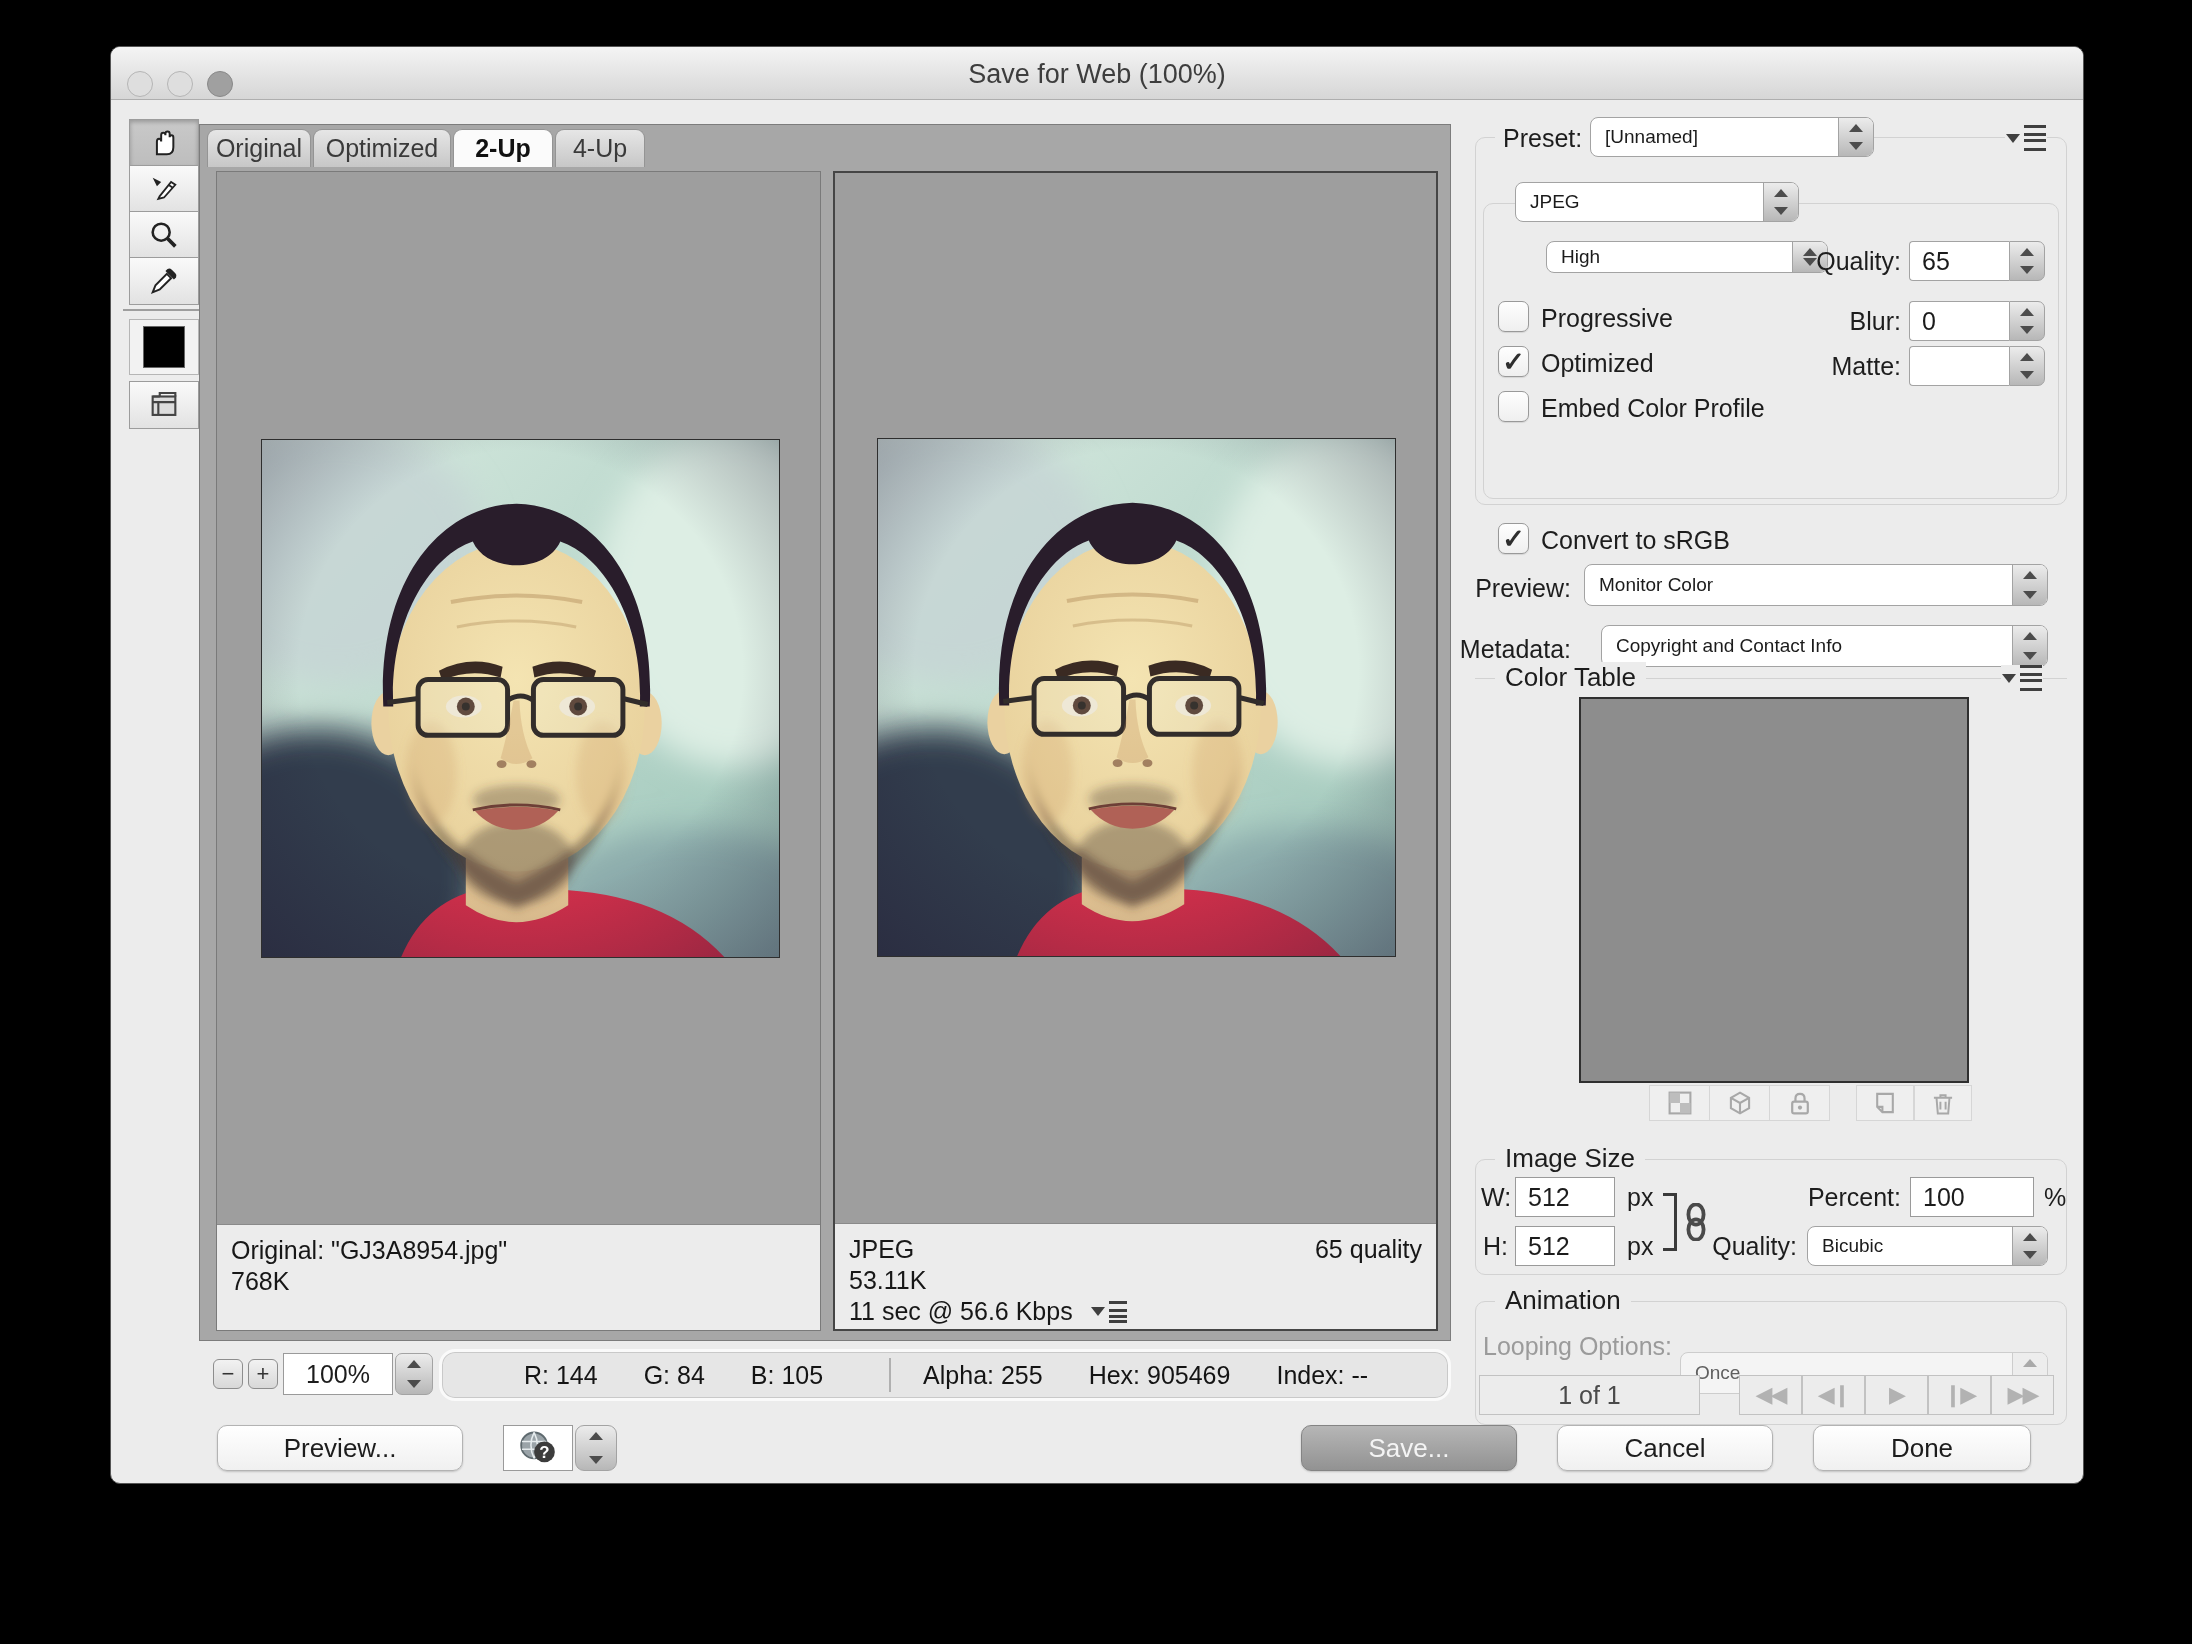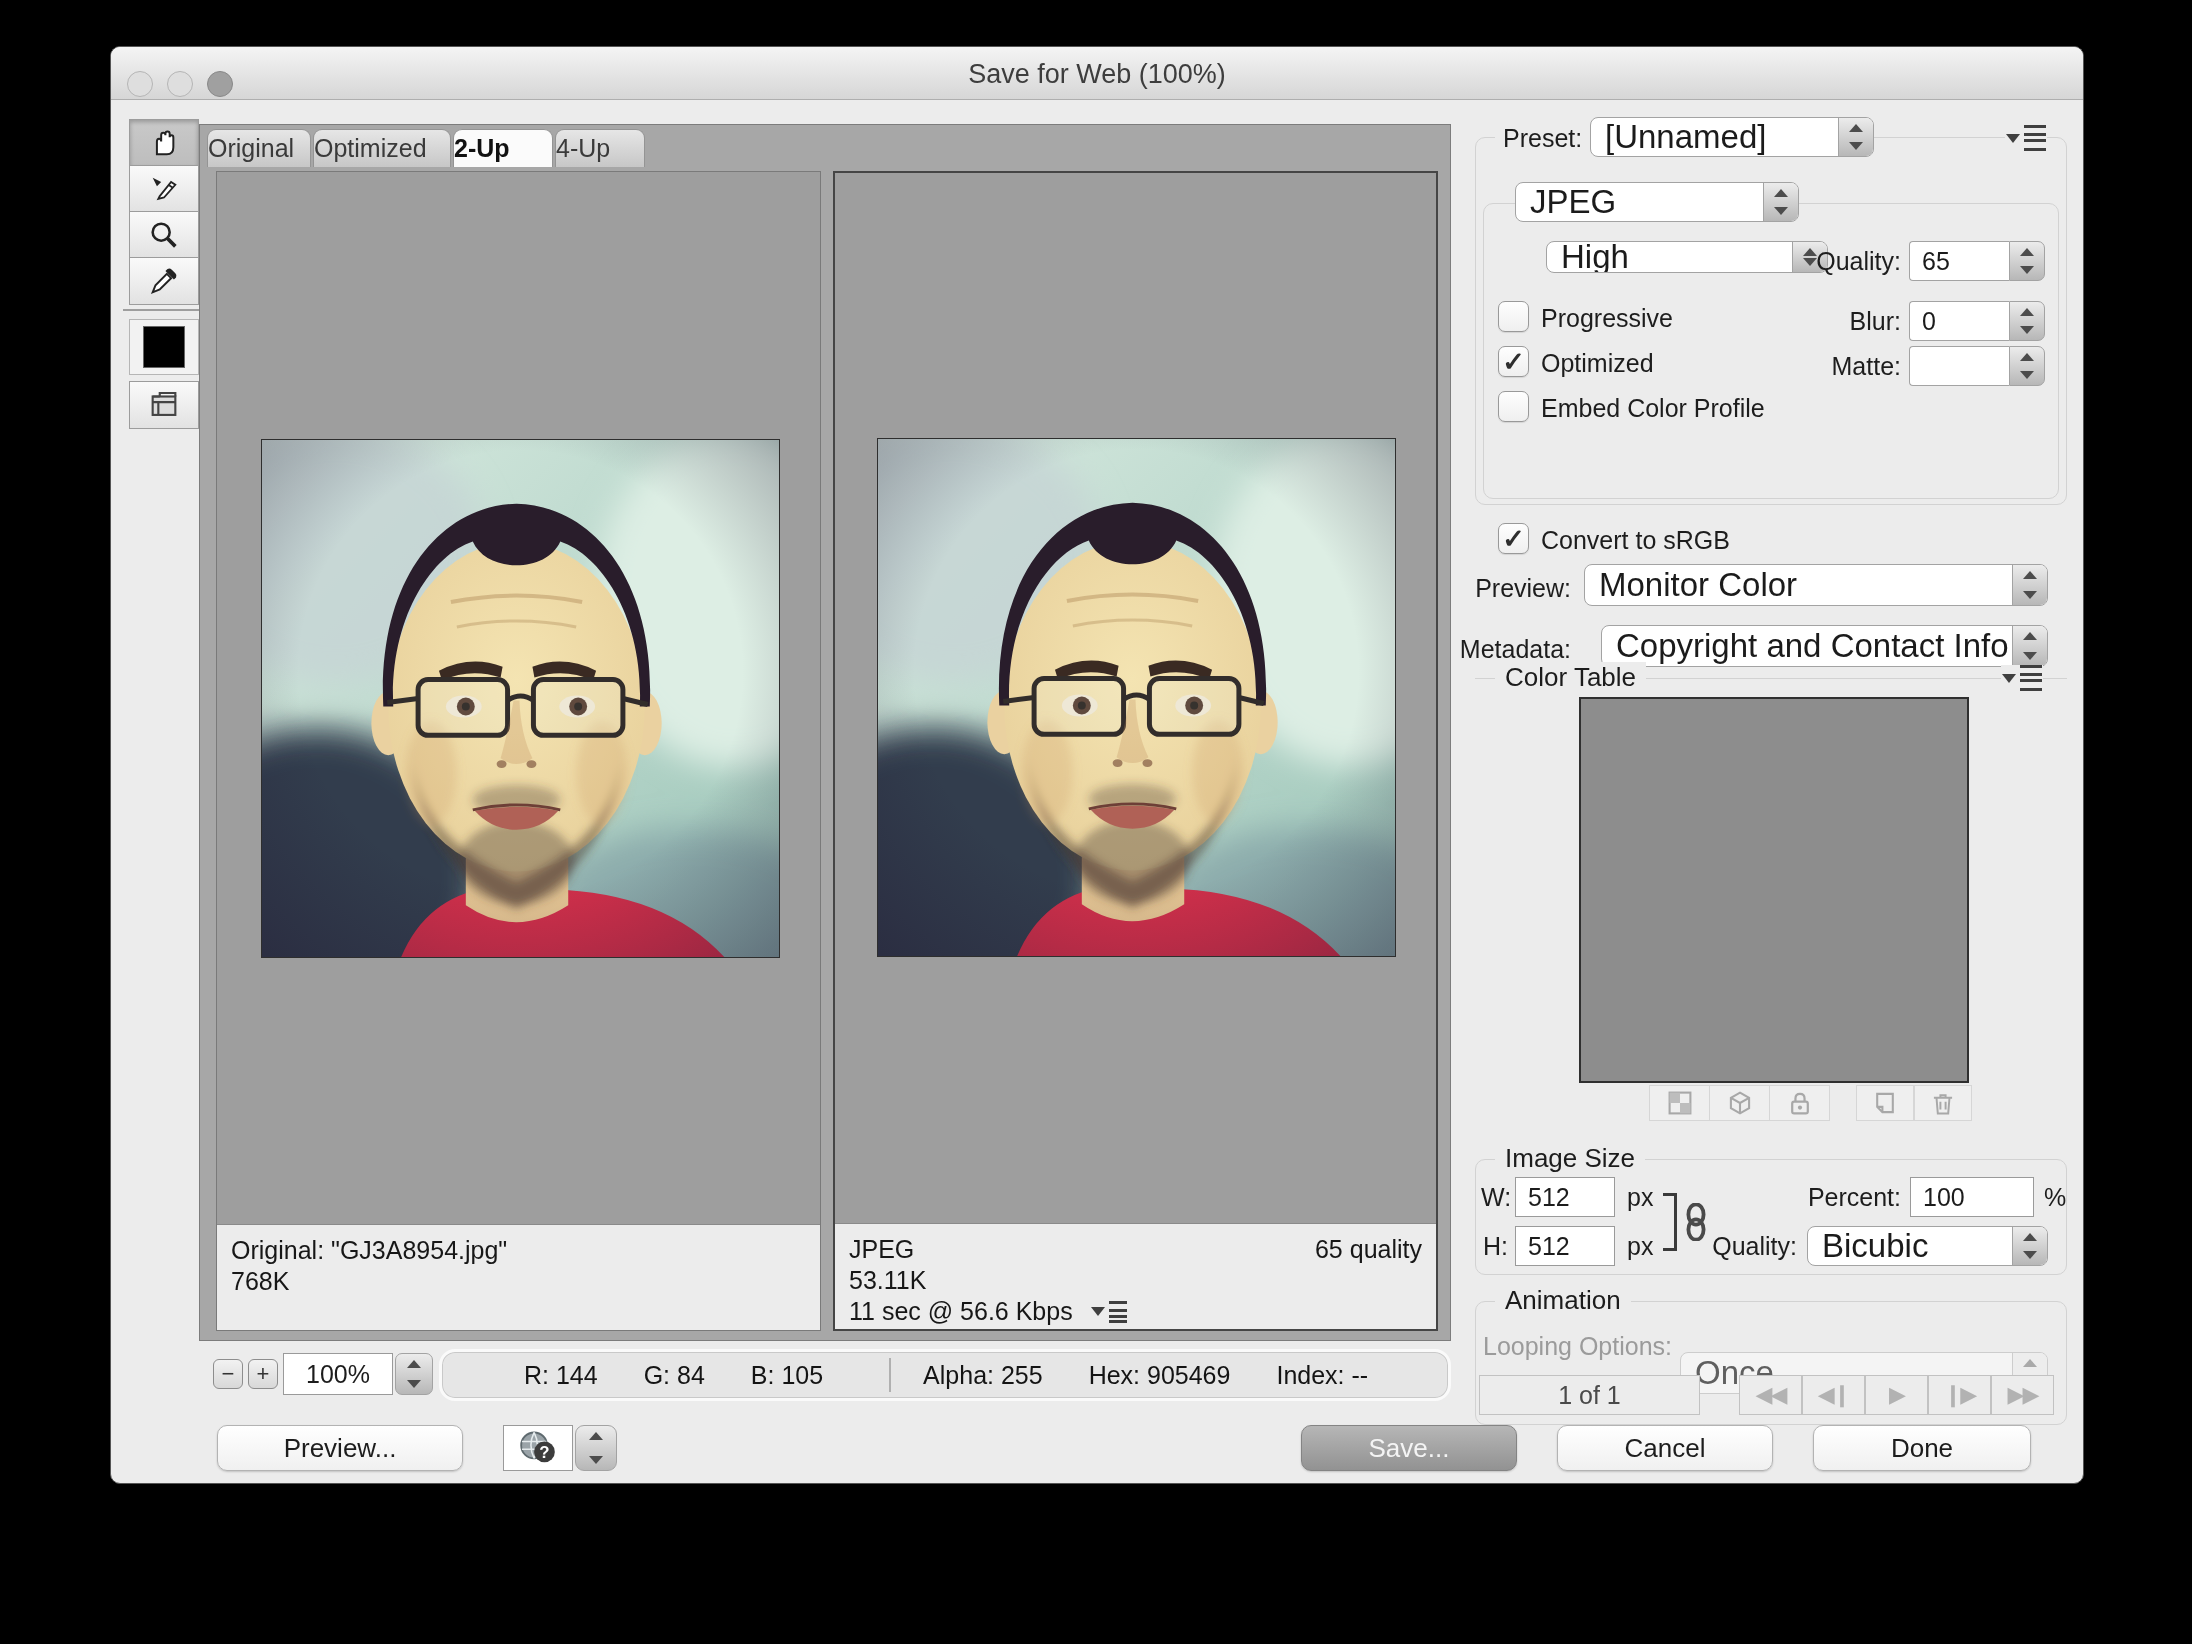--- a/index.html
+++ b/index.html
@@ -26,21 +26,21 @@
             display:flex;align-items:center;justify-content:center;}
   .tool-btn.active{background:linear-gradient(#c9c9c9,#bdbdbd);box-shadow:inset 0 2px 4px rgba(0,0,0,.25);}
   .tool-divider{position:absolute;left:12px;width:80px;height:2px;background:#9e9e9e;}
   .swatch-btn{position:absolute;left:18px;width:68px;height:54px;background:#f2f2f2;
               border:1px solid #b5b5b5;display:flex;align-items:center;justify-content:center;}
   .swatch-inner{width:40px;height:40px;background:#000;border:1px solid #666;}
 
   
   .preview-wrap{position:absolute;left:88px;top:77px;width:1250px;height:1215px;
                 background:#a7a7a7;border:1px solid #7c7c7c;}
-  .tab{position:absolute;top:82px;height:38px;display:flex;align-items:center;justify-content:flex-start;
+  .tab{position:absolute;top:82px;height:38px;display:flex;align-items:center;justify-content:center;
        font-size:25px;color:#3a3a3a;background:linear-gradient(#e6e6e6,#c7c7c7);
        border:1px solid #949494;border-bottom:none;border-radius:9px 9px 0 0;box-sizing:border-box;}
   .tab.active{background:#fbfbfb;font-weight:bold;color:#111;}
 
   .pane{position:absolute;top:124px;width:605px;height:1160px;background:#9e9e9e;box-sizing:border-box;}
   .pane.left{left:105px;border:1px solid #7a7a7a;}
   .pane.right{left:722px;border:2px solid #454545;}
   .pane .canvas{position:absolute;left:0;top:0;right:0;bottom:106px;}
   .portrait{position:absolute;left:44px;top:267px;width:517px;height:517px;border:1px solid #2e2e2e;}
   .pane .infobar{position:absolute;left:0;right:0;bottom:0;height:106px;background:#ececec;
@@ -62,21 +62,21 @@
   
   .btn{position:absolute;height:46px;background:linear-gradient(#fff,#f0f0f0);
        border:1px solid #b3b3b3;border-radius:10px;font-size:26px;color:#1d1d1d;
        display:flex;align-items:center;justify-content:center;box-sizing:border-box;
        box-shadow:0 1px 2px rgba(0,0,0,.18);}
   .btn.gray{background:linear-gradient(#b6b6b6,#929292);color:#f4f4f4;border-color:#848484;}
 
   
   .popup{position:absolute;display:flex;background:#fff;border:1px solid #a3a3a3;border-radius:8px;
          box-sizing:border-box;align-items:stretch;}
-  .popup .val{flex:1;display:flex;align-items:center;padding:0 14px;font-size:33px;color:#1b1b1b;
+  .popup .val{flex:1;display:flex;align-items:center;padding:0 14px;font-size:19px;color:#1b1b1b;
               white-space:nowrap;overflow:hidden;}
   .cap{width:34px;position:relative;border-left:1px solid #a3a3a3;border-radius:0 7px 7px 0;
        background:linear-gradient(#ececec,#b7b7b7);flex:none;}
   .cap::before{content:"";position:absolute;left:50%;top:6px;transform:translateX(-50%);
                border-left:7px solid transparent;border-right:7px solid transparent;
                border-bottom:8px solid #4c4c4c;}
   .cap::after{content:"";position:absolute;left:50%;bottom:6px;transform:translateX(-50%);
               border-left:7px solid transparent;border-right:7px solid transparent;
               border-top:8px solid #4c4c4c;}
   .popup.disabled{border-color:#cdcdcd;background:#f4f4f4;margin-top:28px;}

